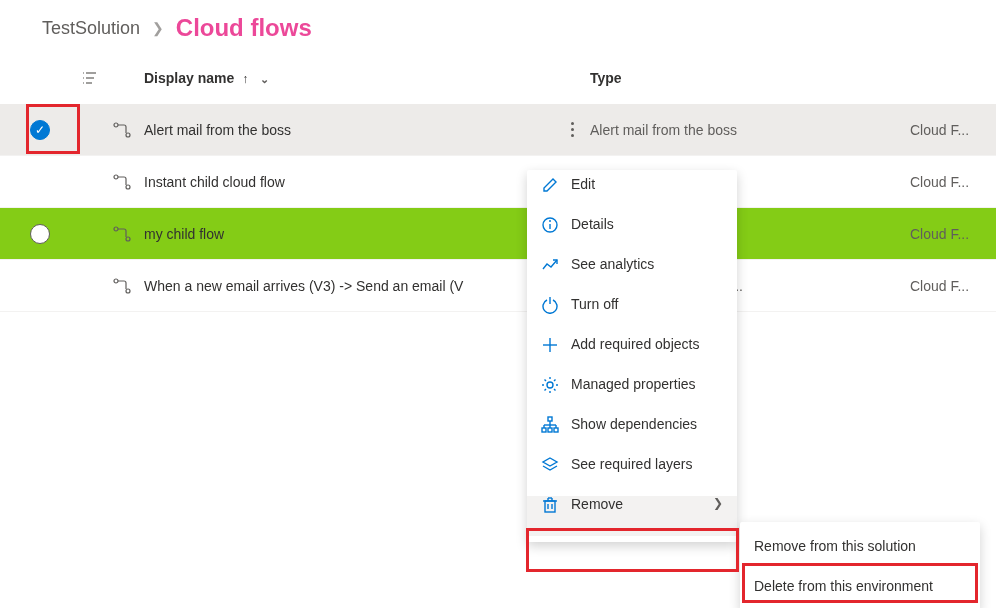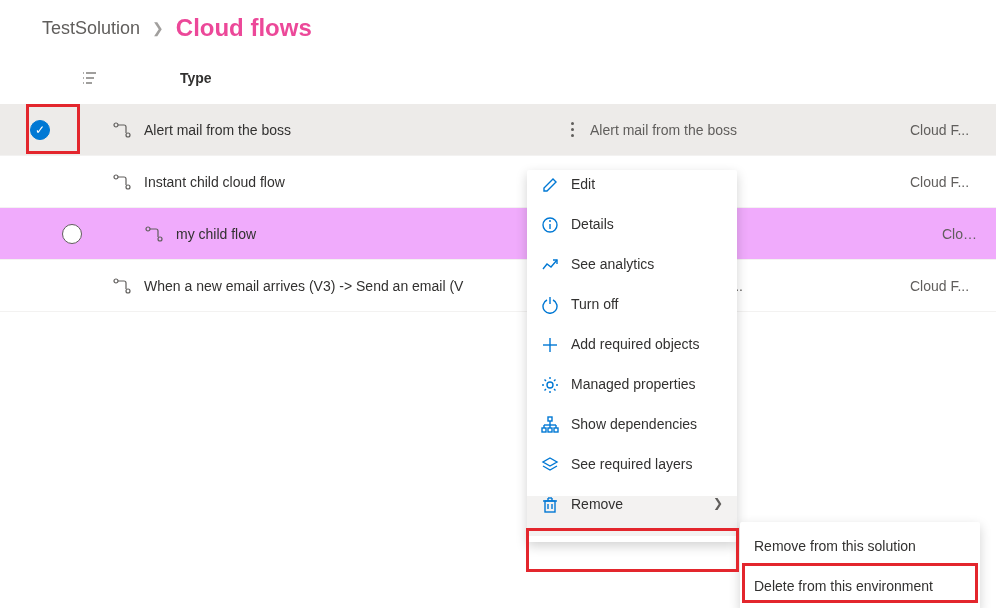--- a/index.html
+++ b/index.html
@@ -35,21 +35,21 @@
     height: 52px;
     border-bottom: 1px solid transparent;
     position: relative;
   }
   .grid-header {
     height: 52px;
     font-weight: 600;
     color: #323130;
   }
   .row-selected { background: #edebe9; }
-  .row-hover { background: #f0abfc; padding-left: 32px; }
+  .row-hover { background: #84cc16; }
   .grid-body .grid-row { border-bottom: 1px solid #f3f2f1; }
 
   .col-select { width: 80px; display:flex; justify-content:center; }
   .col-icon   { width: 44px; display:flex; justify-content:center; color:#605e5c; }
   .col-sortby { width: 20px; display:flex; justify-content:center; color:#605e5c; }
   .col-display{ width: 410px; padding-right: 8px; white-space:nowrap; overflow:hidden; text-overflow:ellipsis; }
   .col-more   { width: 36px; display:flex; justify-content:center; }
   .col-name   { width: 320px; padding-right:8px; color:#605e5c; white-space:nowrap; overflow:hidden; text-overflow:ellipsis; }
   .col-type   { flex: 1; padding-right:16px; color:#605e5c; white-space:nowrap; overflow:hidden; text-overflow:ellipsis; }
 
@@ -168,20 +168,25 @@
             <line x1="4" y1="3" x2="14" y2="3"></line>
             <line x1="4" y1="8" x2="12" y2="8"></line>
             <line x1="4" y1="13" x2="10" y2="13"></line>
             <line x1="1" y1="3" x2="2" y2="3"></line>
             <line x1="1" y1="8" x2="2" y2="8"></line>
             <line x1="1" y1="13" x2="2" y2="13"></line>
           </g>
         </svg>
     </div>
     <div class="col-icon"></div>
+    <div class="col-display">
+      <span>Display name</span>
+      <span class="sort-arrow">↑</span>
+      <span class="header-chev">⌄</span>
+    </div>
     <div class="col-more"></div>
     <div class="col-type">
       <span>Type</span>
     </div>
   </div>
 
   <div class="grid-body">
 
     <div class="grid-row row-selected" style="position:relative;">
       <div class="highlight-box hl-select"></div>

